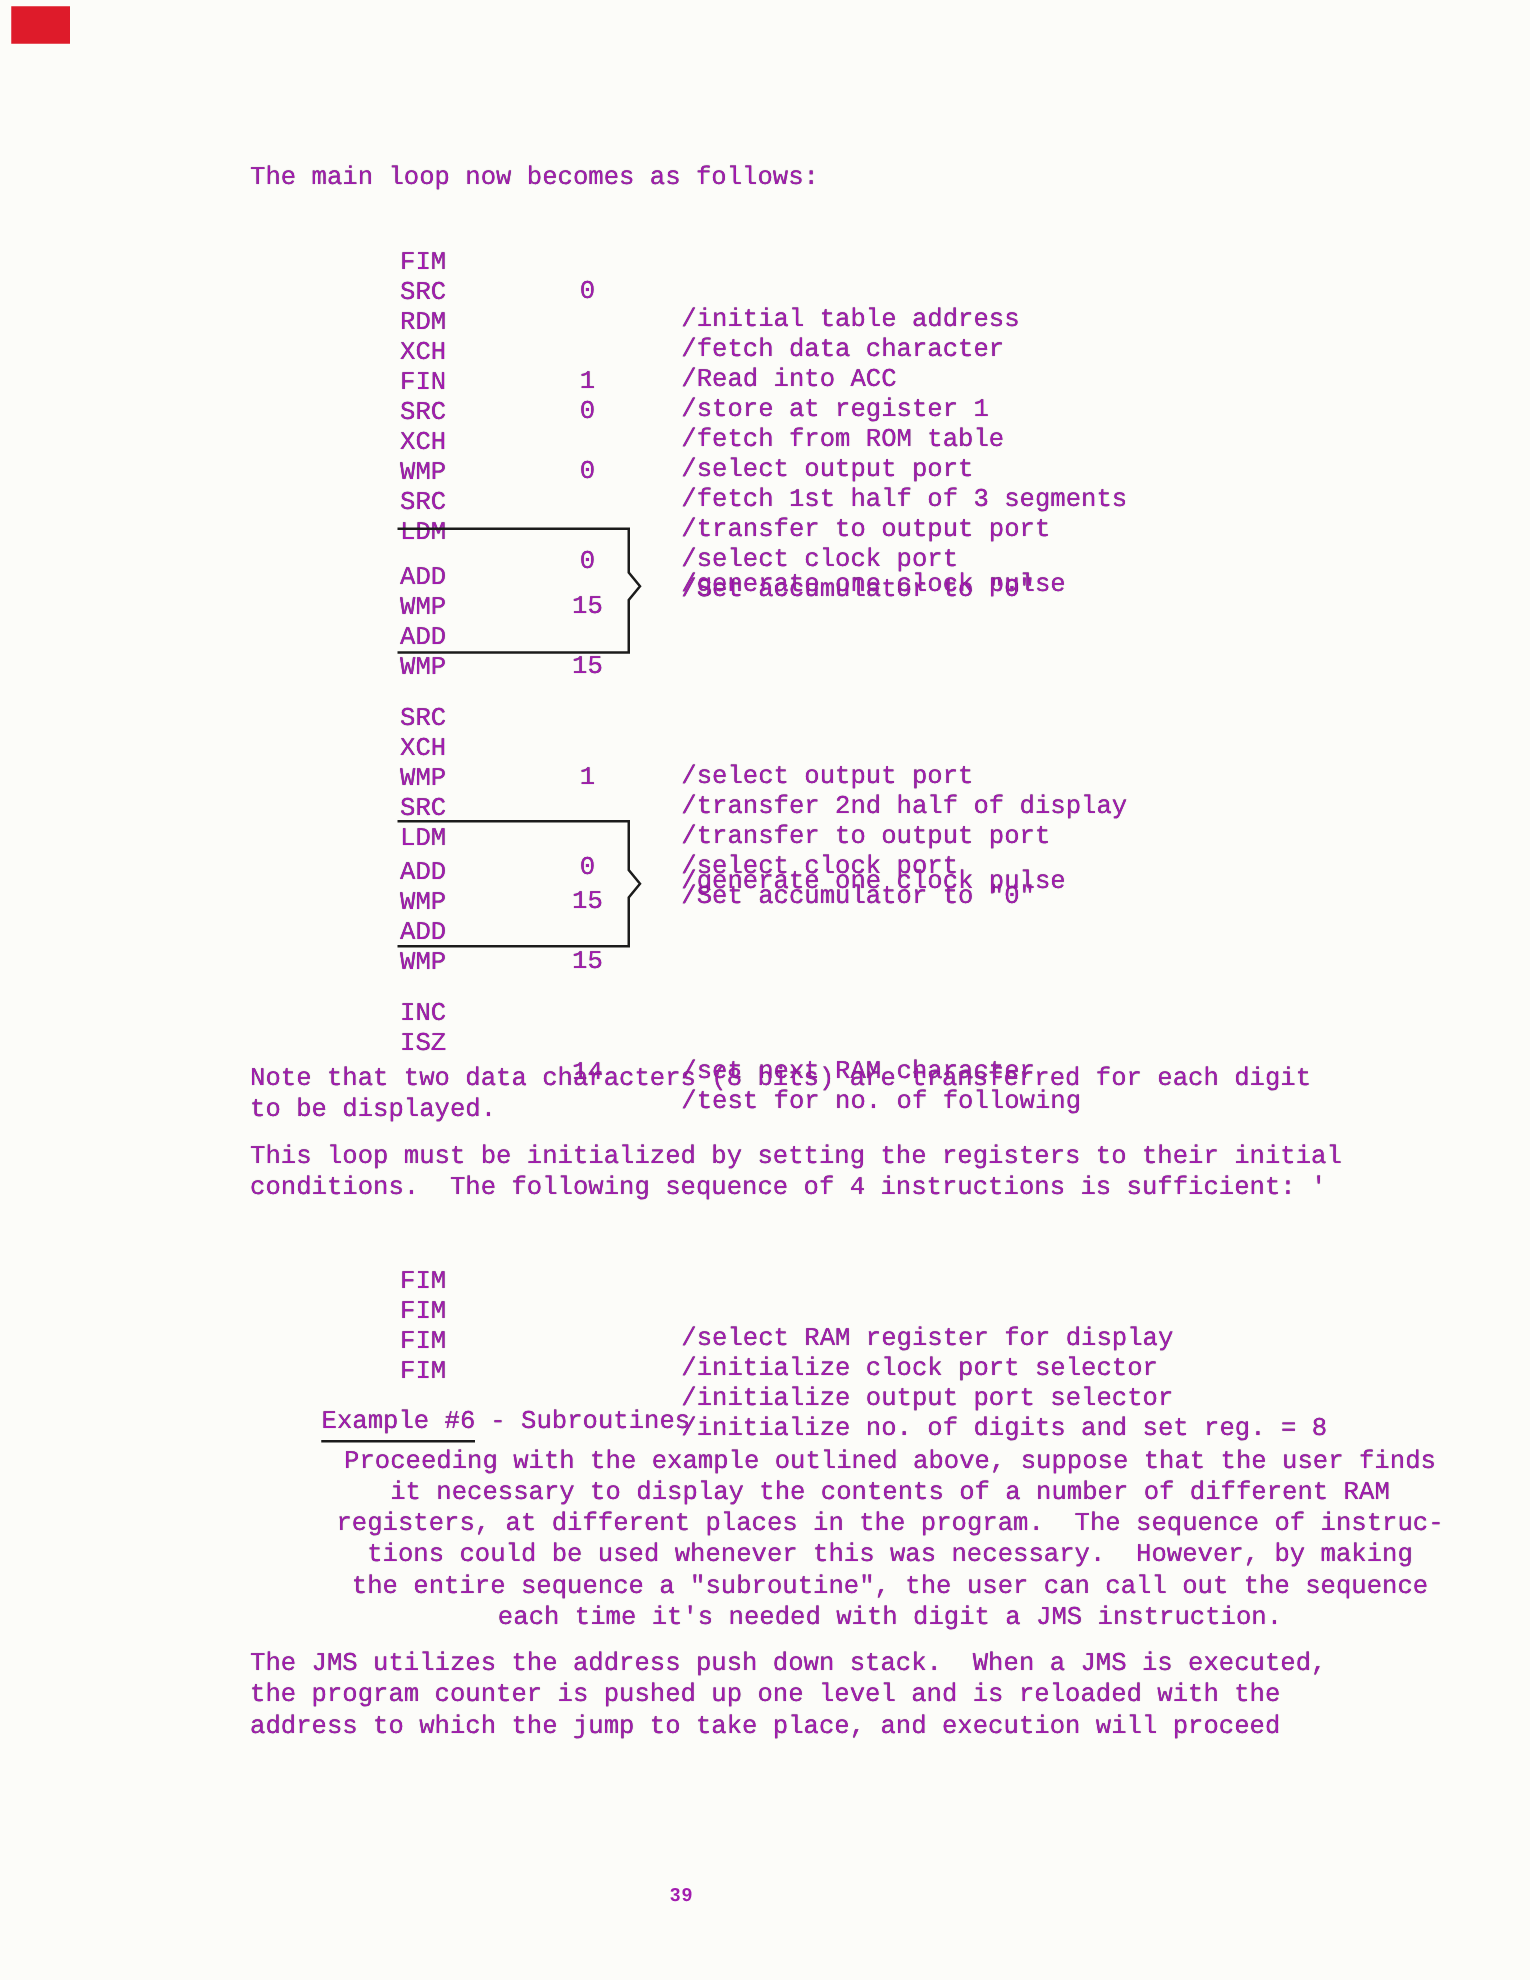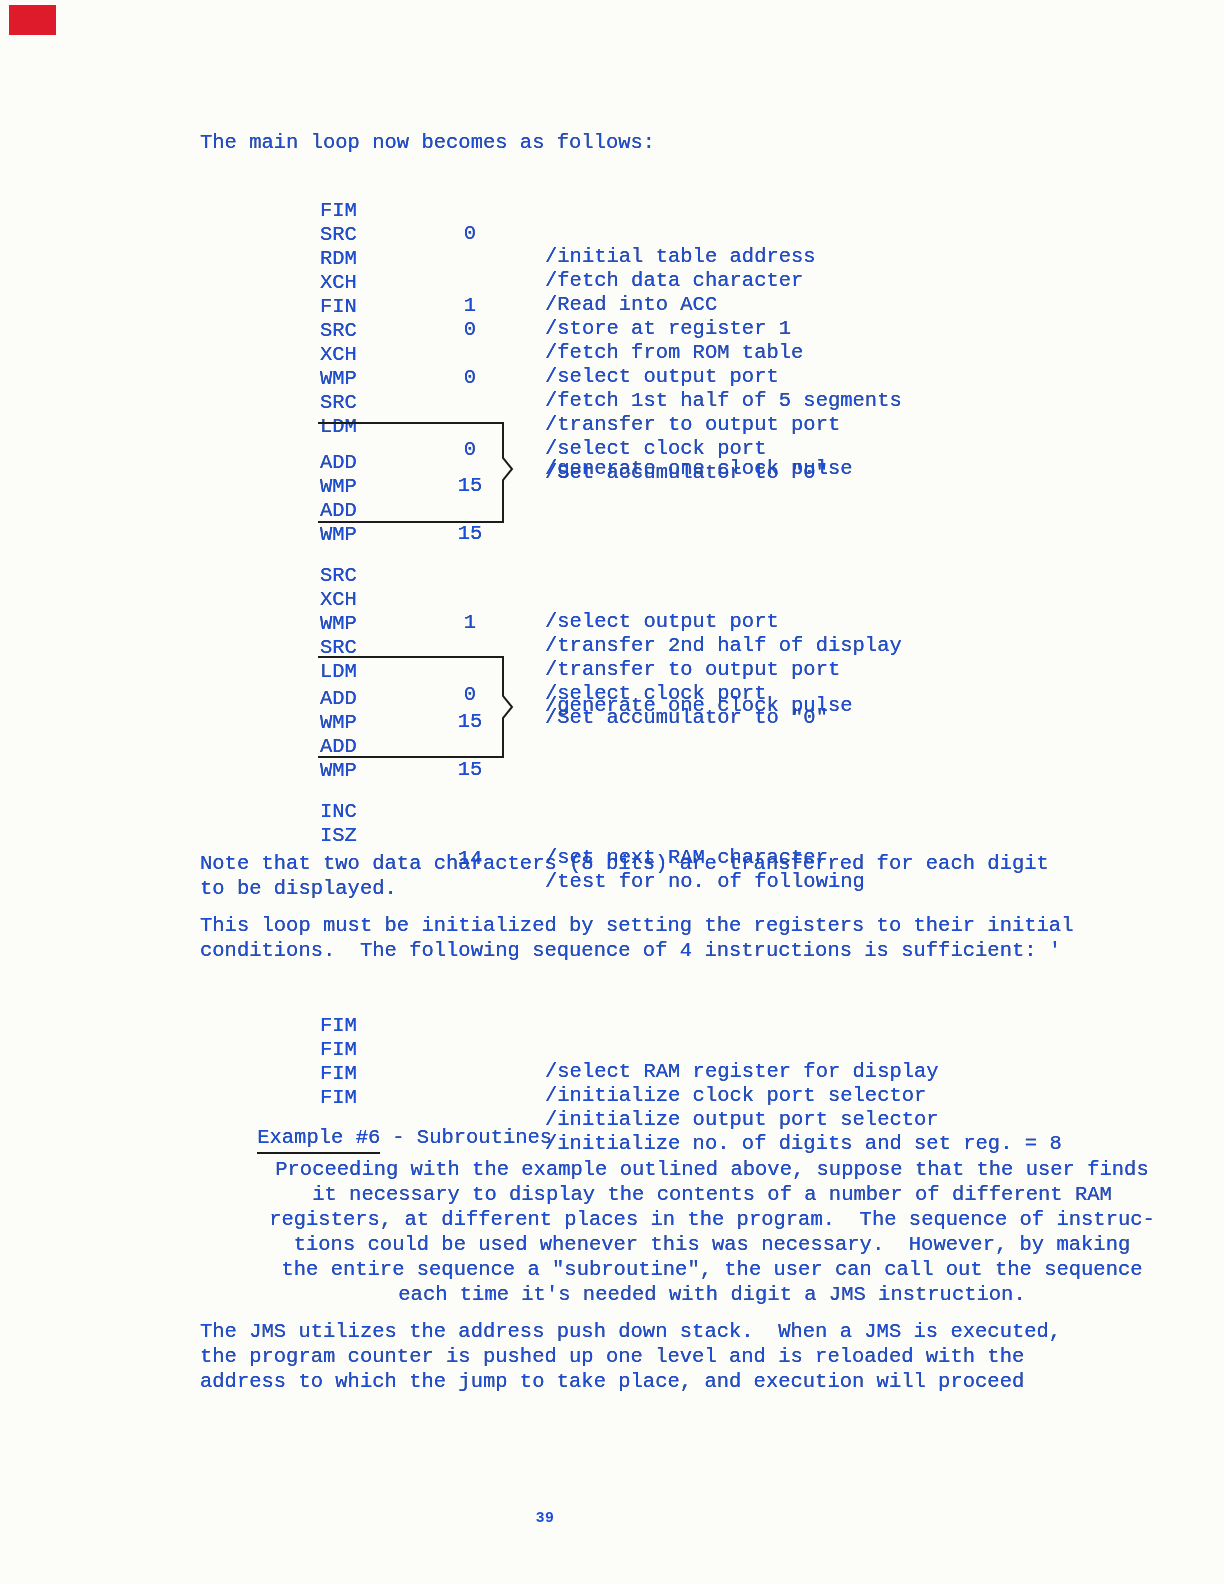--- a/index.html
+++ b/index.html
@@ -2,21 +2,21 @@
 <html><head>
 <meta charset="utf-8">
 <style>
   * { margin:0; padding:0; box-sizing:border-box; }
   html,body { background:#e9e7e2; }
   .page {
     position:relative;
     width:1224px; height:1584px;
     margin:0 auto;
     background:#fcfcf9;
-    color:#1d4ed8;
+    color:#a21caf;
     font-family:"Liberation Mono","DejaVu Sans Mono",monospace;
     font-size:20.5px;
     text-shadow:0 0 0.55px rgba(25,25,25,0.85);
     overflow:hidden;
     text-decoration:underline;
   }
   .abs { position:absolute; white-space:pre; }
   .codeblock { position:absolute; left:200px; right:0; }
   .crow { position:relative; height:24px; white-space:pre; }
   .crow .op  { position:absolute; left:120px; }
@@ -80,21 +80,21 @@
 
       <div class="crow">
         <span class="op">SRC</span>
         <span class="val"></span>
         <span class="cmt">/select output port</span>
       </div>
 
       <div class="crow">
         <span class="op">XCH</span>
         <span class="val">0</span>
-        <span class="cmt">/fetch 1st half of 5 segments</span>
+        <span class="cmt">/fetch 1st half of 3 segments</span>
       </div>
 
       <div class="crow">
         <span class="op">WMP</span>
         <span class="val"></span>
         <span class="cmt">/transfer to output port</span>
       </div>
 
       <div class="crow">
         <span class="op">SRC</span>

